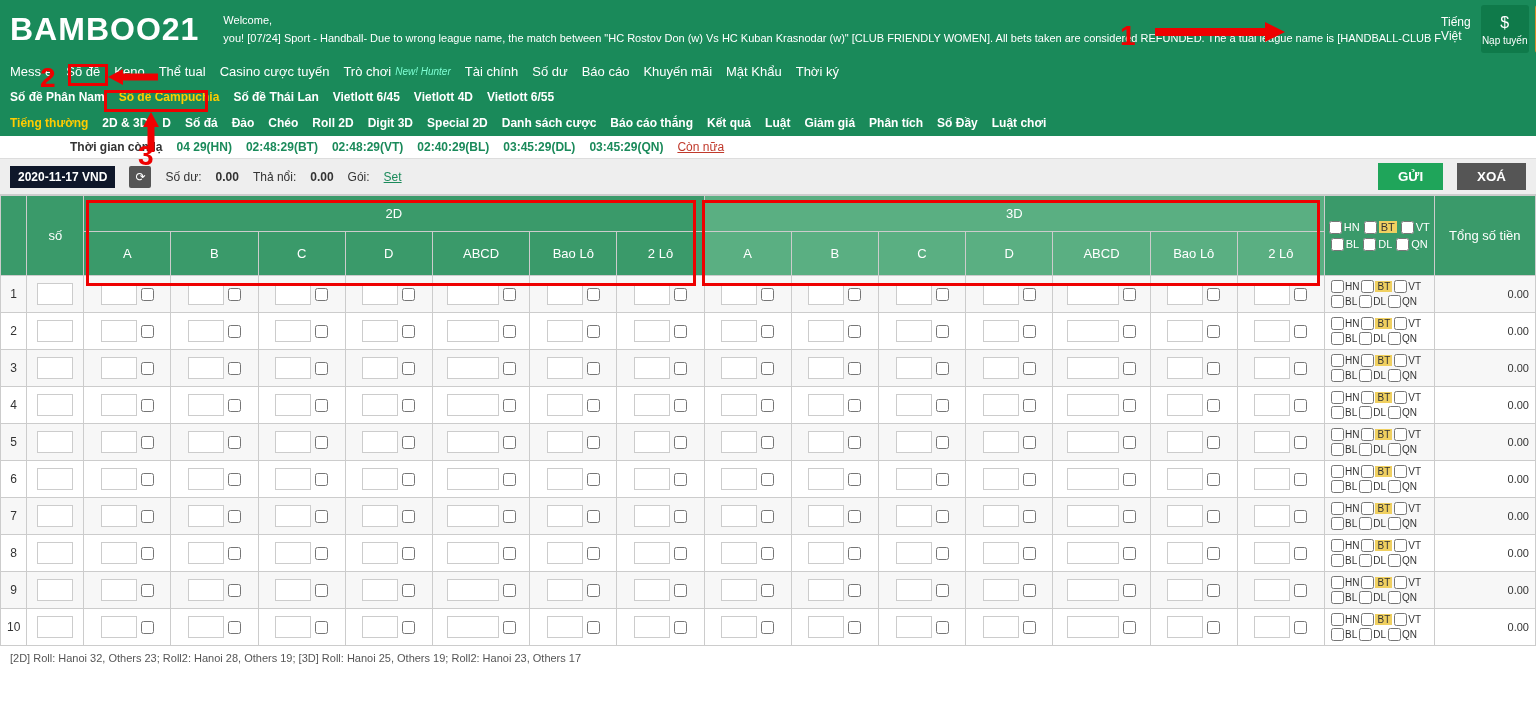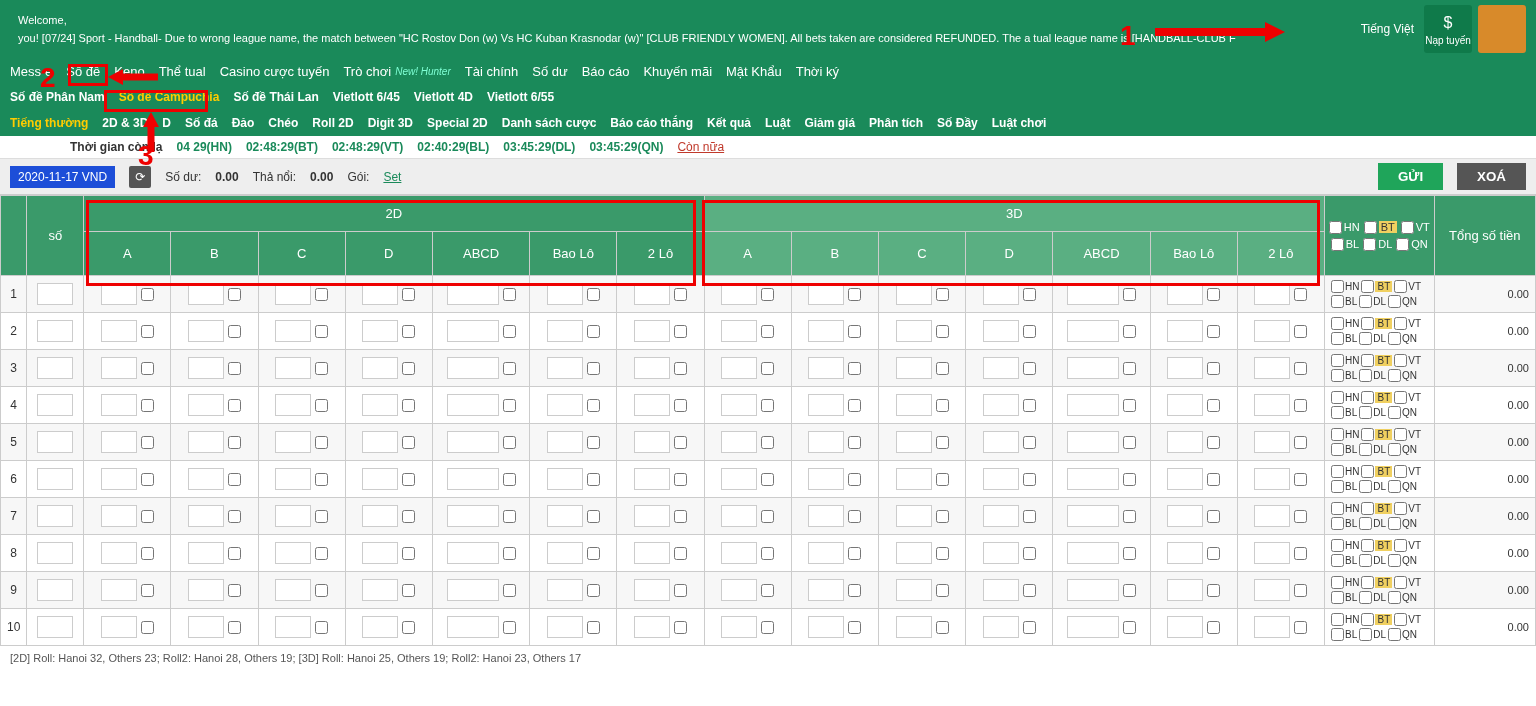--- a/index.html
+++ b/index.html
@@ -1,19 +1,19 @@
 <!DOCTYPE html>
 <html><head>
 <meta charset="utf-8">
 <style>
 *{margin:0;padding:0;box-sizing:border-box;font-family:Arial,sans-serif}
 body{background:#fff;font-size:12px;color:#333;width:1536px}
 .header{background:#1a8a5a;color:#fff;display:flex;align-items:center;height:58px;padding:0 10px;position:relative}
 .logo{font-size:32px;font-weight:bold;letter-spacing:1px}
-.welcome-area{margin-left:8px;font-size:11px;flex:1}
+.welcome-area{margin-left:24px;font-size:11px;flex:1}
 .welcome-label{margin-bottom:6px}
 .marquee{white-space:nowrap;overflow:hidden;font-size:11px}
 .lang{font-size:12px;margin-right:10px;cursor:pointer}
 .header-btns{display:flex;gap:6px}
 .hbtn{width:48px;height:48px;border-radius:3px;display:flex;flex-direction:column;align-items:center;justify-content:center;font-size:10px;color:#fff;cursor:pointer}
 .hbtn-nap{background:#0f7a4a}
 .hbtn-rut{background:#d88a2a}
 .hbtn .icon{width:20px;height:20px;margin-bottom:2px;display:flex;align-items:center;justify-content:center;font-size:16px}
 .nav1{background:#1a8a5a;color:#fff;display:flex;padding:0 10px;height:26px;align-items:center;gap:14px;font-size:13px}
 .nav1 .item{cursor:pointer;white-space:nowrap}
@@ -22,21 +22,21 @@
 .nav2 .item{cursor:pointer;white-space:nowrap}
 .nav2 .item.active{color:#ffcc00}
 .nav3{background:#1a8a5a;color:#fff;display:flex;padding:0 10px;height:26px;align-items:center;gap:14px;font-size:12px;font-weight:bold}
 .nav3 .item{cursor:pointer;white-space:nowrap}
 .nav3 .item.active{color:#ffcc00}
 .timebar{background:#fff;display:flex;padding:4px 10px;align-items:center;gap:14px;font-size:12px;color:#333;border-bottom:1px solid #ddd}
 .timebar .label{font-weight:bold}
 .timebar .t{color:#1a8a5a;font-weight:bold}
 .timebar .more{color:#c0392b;text-decoration:underline;cursor:pointer}
 .infobar{background:#eee;display:flex;padding:4px 10px;align-items:center;gap:14px;font-size:12px;color:#333;border-bottom:1px solid #ccc}
-.infobar .date{background:#1d4ed8;color:#fff;padding:4px 8px;font-weight:normal}
+.infobar .date{background:#0f172a;color:#fff;padding:4px 8px;font-weight:bold}
 .infobar .refresh{background:#555;color:#fff;padding:4px 6px;cursor:pointer;border-radius:2px}
 .infobar .bal{font-weight:bold}
 .infobar .setlink{color:#1a8a5a;text-decoration:underline;cursor:pointer}
 .infobar .spacer{flex:1}
 .btn-send{background:#1fa55a;color:#fff;padding:6px 20px;font-weight:bold;cursor:pointer;border:none}
 .btn-clear{background:#555;color:#fff;padding:6px 20px;font-weight:bold;cursor:pointer;border:none}
 .grid{display:table;width:100%;border-collapse:collapse}
 .ghead{display:table-row}
 .ghead2{display:table-row}
 .grow{display:table-row}
@@ -65,20 +65,21 @@
 .rb-2d{left:86px;top:200px;width:610px;height:86px}
 .rb-3d{left:702px;top:200px;width:618px;height:86px}
 .arrow-svg{position:absolute;pointer-events:none;z-index:1000}
 .headopts{display:flex;flex-wrap:wrap;gap:4px;justify-content:center;font-size:11px;color:#fff}
 .headopts label{display:flex;align-items:center;gap:2px}
 </style>
 </head>
 <body>
 
 <div class="header">
+  <div class="logo">BAMBOO21</div>
   <div class="welcome-area">
     <div class="welcome-label">Welcome,</div>
     <div class="marquee">you!    [07/24] Sport - Handball- Due to wrong league name, the match between "HC Rostov Don (w) Vs HC Kuban Krasnodar (w)" [CLUB FRIENDLY WOMEN]. All bets taken are considered REFUNDED. The a  tual league name is [HANDBALL-CLUB F</div>
   </div>
   <div class="lang">Tiếng Việt</div>
   <div class="header-btns">
     <div class="hbtn hbtn-nap">
       <span class="icon">$</span>
       <span>Nạp tuyến</span>
     </div>

